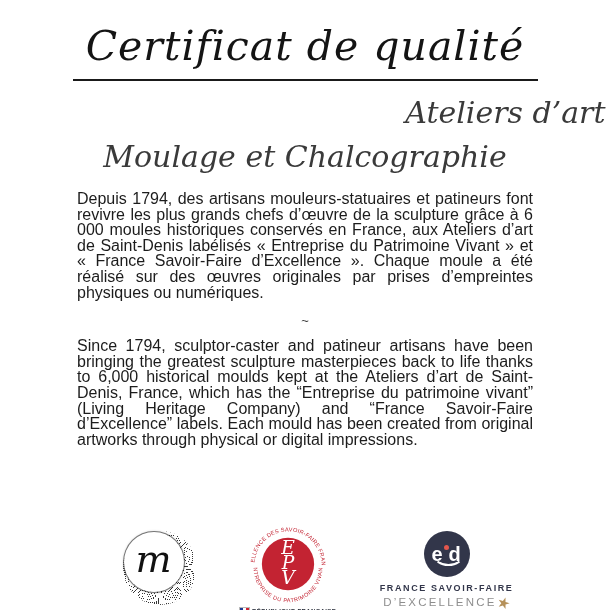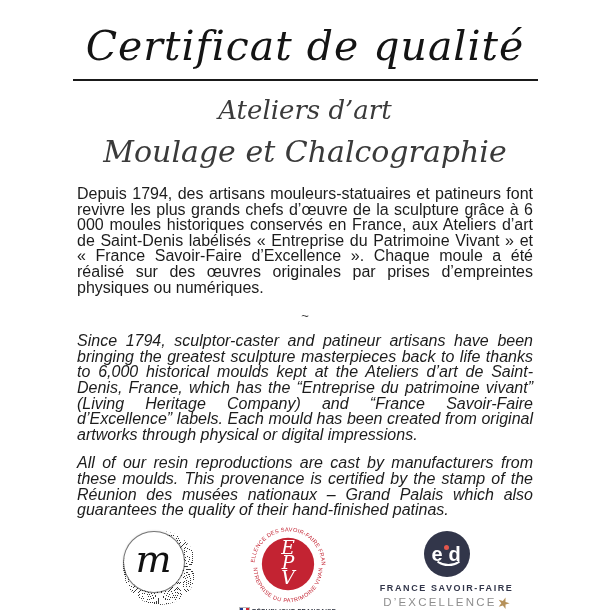--- a/index.html
+++ b/index.html
@@ -30,34 +30,34 @@
     border-top: 2px solid #1a1a1a;
   }
   .subtitle {
     margin: 0;
     text-align: center;
     font-family: "DejaVu Serif", serif;
     font-style: italic;
     font-weight: 400;
     color: #3a3a3a;
   }
-  .subtitle-1 { margin-top: 14px; font-size: 26px; }
+  .subtitle-1 { margin-top: 14px; font-size: 30px; text-align: right; }
   .subtitle-2 { margin-top: 9px;  font-size: 30px; }
 
   
   .text-col { width: 456px; margin: 0 auto; }
   .para {
     margin: 0 0 13px 0;
     font-size: 16px;
     line-height: 15.6px;
     text-align: justify;
     color: #1c1c1c;
   }
   .para-fr { font-style: normal; }
-  .para-en { font-style: italic; }
+  .para-en { }
   .first-para { margin-top: 17px; }
   .separator {
     text-align: center;
     font-size: 13px;
     color: #3a3a3a;
     margin: 2px 0 10px 0;
   }
 
   
   .logo-row {
@@ -173,21 +173,20 @@
   <h1 class="title">Certificat de qualité</h1>
   <hr class="title-divider">
 
   <h2 class="subtitle subtitle-1">Ateliers d’art</h2>
   <h2 class="subtitle subtitle-2">Moulage et Chalcographie</h2>
 
   <div class="text-col">
     <p class="para para-fr first-para">Depuis 1794, des artisans mouleurs-statuaires et patineurs font revivre les plus grands chefs d’œuvre de la sculpture grâce à 6 000 moules historiques conservés en France, aux Ateliers d’art de Saint-Denis labélisés « Entreprise du Patrimoine Vivant » et « France Savoir-Faire d’Excellence ». Chaque moule a été réalisé sur des œuvres originales par prises d’empreintes physiques ou numériques.</p>
     <div class="separator">~</div>
     <p class="para para-en">Since 1794, sculptor-caster and patineur artisans have been bringing the greatest sculpture masterpieces back to life thanks to 6,000 historical moulds kept at the Ateliers d’art de Saint-Denis, France, which has the “Entreprise du patrimoine vivant” (Living Heritage Company) and “France Savoir-Faire d’Excellence” labels. Each mould has been created from original artworks through physical or digital impressions.</p>
-    <p class="para para-en">All of our resin reproductions are cast by manufacturers from these moulds. This provenance is certified by the stamp of the Réunion des musées nationaux – Grand Palais which also guarantees the quality of their hand-finished patinas.</p>
   </div>
 
   <div class="logo-row">
 
     <div class="rmn-logo">
       <div class="rmn-burst"></div>
       <div class="rmn-disc">
         <span class="rmn-m">m</span>
       </div>
     </div>

